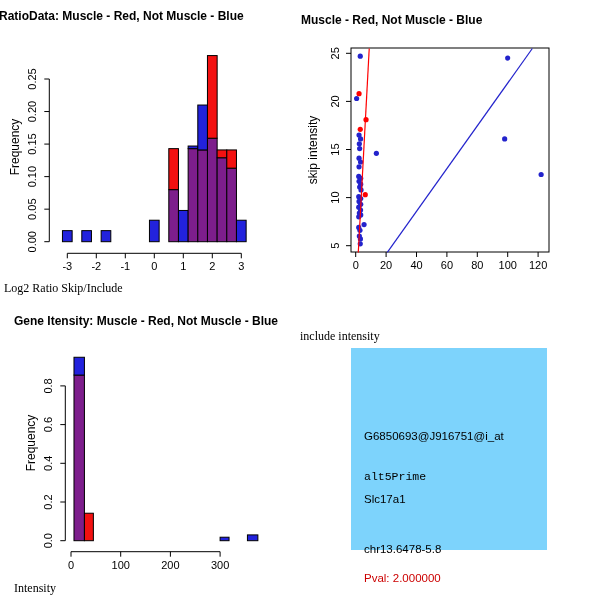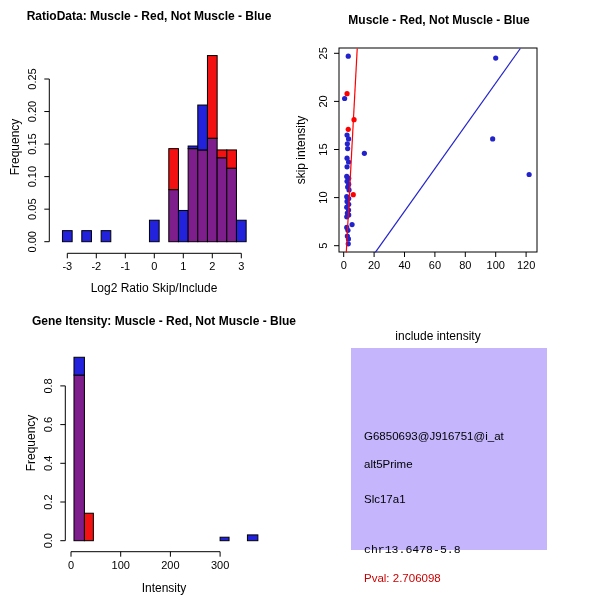--- a/index.html
+++ b/index.html
@@ -1,21 +1,21 @@
 <!DOCTYPE html>
 <html><head>
 <meta charset="utf-8">
 <style>
   html,body{margin:0;padding:0;background:#ffffff;}
   #canvas{position:relative;width:600px;height:600px;background:#ffffff;overflow:hidden;
           font-family:"Liberation Sans",sans-serif;}
   .panel{position:absolute;width:300px;height:300px;}
-  .chart-title{position:absolute;top:10px;left:0;width:300px;text-align:center;
+  .chart-title{position:absolute;top:10px;left:0;width:300px;text-align:left;
                font-size:12px;font-weight:bold;color:#000;white-space:nowrap;}
-  .x-label{position:absolute;width:300px;text-align:center;font-size:12px;color:#000;}
+  .x-label{position:absolute;width:300px;text-align:left;font-size:12px;color:#000;font-family:Liberation Serif, serif;}
   .y-label{position:absolute;font-size:12px;color:#000;transform:translate(-50%,-50%) rotate(-90deg);white-space:nowrap;}
   svg{position:absolute;left:0;top:0;}
   svg text{font-family:"Liberation Sans",sans-serif;font-size:11px;fill:#000;}
   #info-box{position:absolute;left:51px;top:48px;width:196px;height:202px;}
   .info-line{position:absolute;left:13px;font-size:11.5px;white-space:nowrap;}
 </style>
 </head>
 <body>
 
 <div id="canvas">
@@ -67,21 +67,21 @@
         <rect x="217.143" y="157.7468" width="9.65700000000001" height="83.95319999999998" fill="#7D1E8C" stroke="#000000" stroke-width="1"></rect>
         <rect x="217.143" y="149.93720000000002" width="9.65700000000001" height="7.809599999999989" fill="#F31111" stroke="#000000" stroke-width="1"></rect>
         <rect x="226.8" y="168.1596" width="9.65700000000001" height="73.54039999999998" fill="#7D1E8C" stroke="#000000" stroke-width="1"></rect>
         <rect x="226.8" y="149.93720000000002" width="9.65700000000001" height="18.222399999999993" fill="#F31111" stroke="#000000" stroke-width="1"></rect>
         <rect x="236.45700000000002" y="220.22359999999998" width="9.685999999999979" height="21.476400000000012" fill="#2222DD" stroke="#000000" stroke-width="1"></rect>
       </svg>
     <div class="x-label" style="left:4px;top:281px;">Log2 Ratio Skip/Include</div>
     <div class="y-label" style="left:15px;top:147px;">Frequency</div>
   </div>
 
-  <div class="panel" style="left:288px;top:0;">
+  <div class="panel" style="left:300px;top:0;">
     <div class="chart-title" style="top:13px;left:1px;">Muscle - Red, Not Muscle - Blue</div>
     <svg id="svg-scatter" width="300" height="300">
         <rect x="51" y="48" width="198" height="204" fill="none" stroke="#000000" stroke-width="1"></rect>
         <line x1="55.7" y1="252" x2="55.7" y2="257" stroke="#000000"></line>
         <text x="55.7" y="269" text-anchor="middle">0</text>
         <line x1="86.1" y1="252" x2="86.1" y2="257" stroke="#000000"></line>
         <text x="86.1" y="269" text-anchor="middle">20</text>
         <line x1="116.5" y1="252" x2="116.5" y2="257" stroke="#000000"></line>
         <text x="116.5" y="269" text-anchor="middle">40</text>
         <line x1="146.9" y1="252" x2="146.9" y2="257" stroke="#000000"></line>
@@ -174,22 +174,22 @@
         <rect x="57.982" y="57.262" width="10.436999999999998" height="17.801999999999992" fill="#2222DD" stroke="#000000" stroke-width="1"></rect>
         <rect x="68.419" y="213.22299999999998" width="8.945999999999998" height="27.477000000000004" fill="#F31111" stroke="#000000" stroke-width="1"></rect>
         <rect x="204.1" y="237.21699999999998" width="8.945999999999998" height="3.483000000000004" fill="#2222DD" stroke="#000000" stroke-width="1"></rect>
         <rect x="231.435" y="234.89499999999998" width="10.436999999999983" height="5.805000000000007" fill="#2222DD" stroke="#000000" stroke-width="1"></rect>
       </svg>
     <div class="x-label" style="left:-2px;top:281px;">Intensity</div>
     <div class="y-label" style="left:15px;top:143px;">Frequency</div>
   </div>
 
   <div class="panel" style="left:300px;top:300px;">
-    <div id="info-box" style="background: #c4b5fd;">
+    <div id="info-box" style="background: #7dd3fc;">
       <div class="info-line" style="top: 82px; color: rgb(0, 0, 0);">G6850693@J916751@i_at</div>
-      <div class="info-line" style="top: 110px; color: rgb(0, 0, 0);">alt5Prime</div>
+      <div class="info-line" style="top: 122px; color: rgb(0, 0, 0); font-family: Liberation Mono, monospace;">alt5Prime</div>
       <div class="info-line" style="top: 145px; color: rgb(0, 0, 0);">Slc17a1</div>
-      <div class="info-line" style="top: 195px; color: rgb(0, 0, 0); font-family: Liberation Mono, monospace;">chr13.6478-5.8</div>
-      <div class="info-line" style="top: 224px; color: rgb(204, 0, 0);">Pval: 2.706098</div>
+      <div class="info-line" style="top: 195px; color: rgb(0, 0, 0);">chr13.6478-5.8</div>
+      <div class="info-line" style="top: 224px; color: rgb(204, 0, 0);">Pval: 2.000000</div>
     </div>
   </div>
 
 </div>
 
 </body></html>

